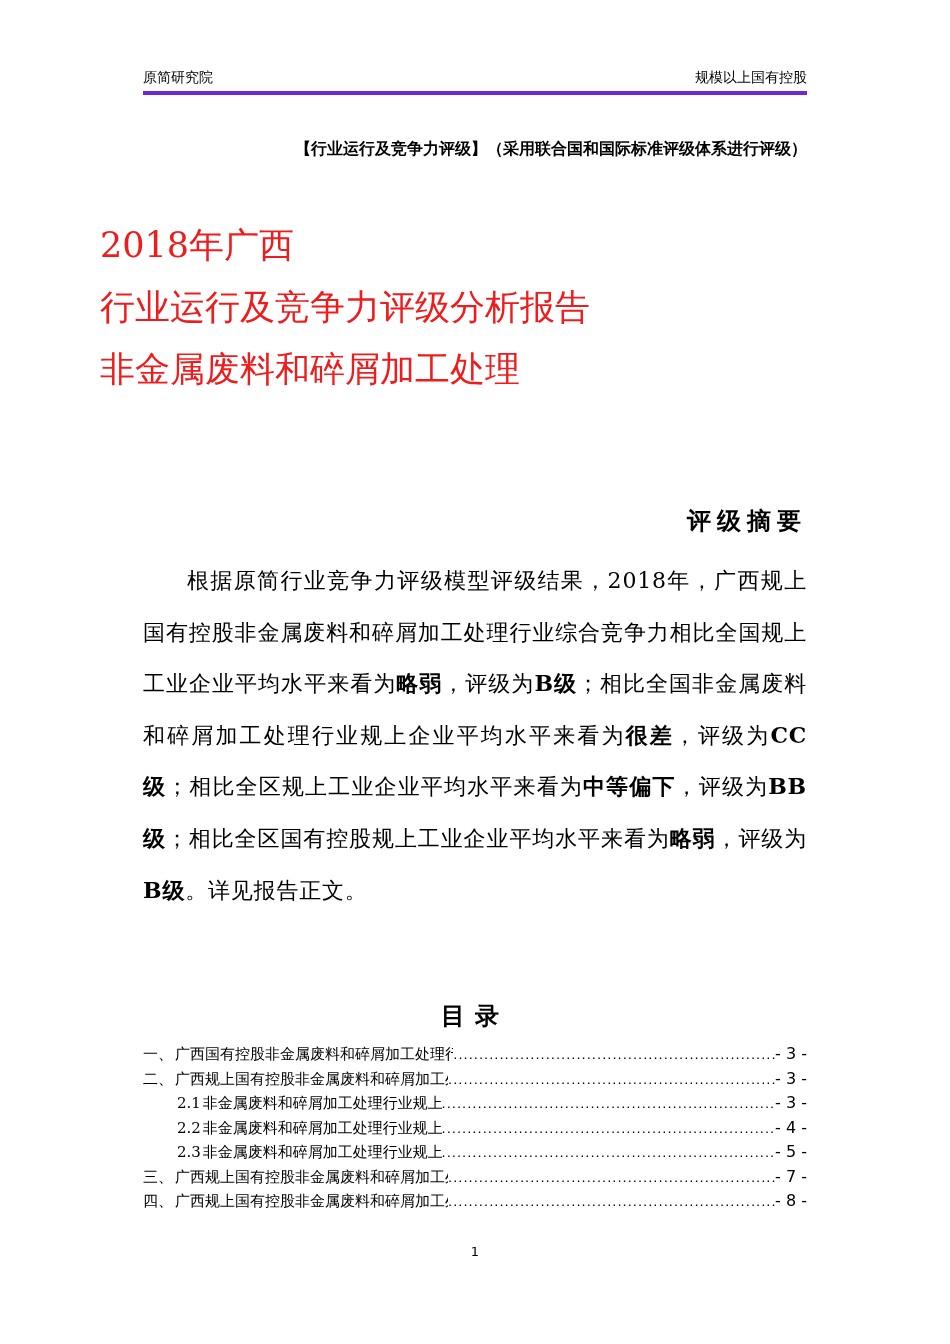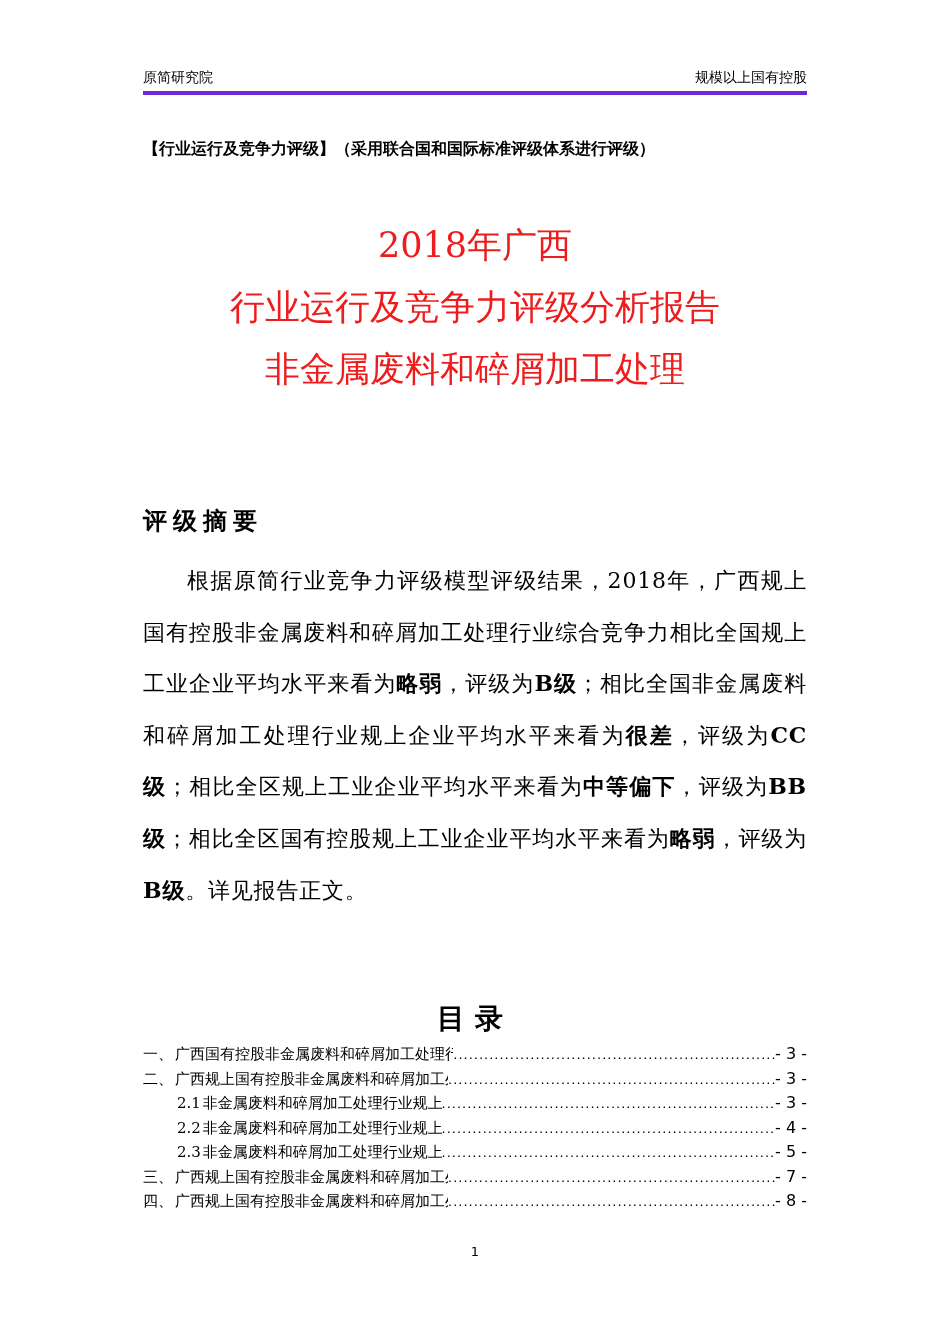--- a/index.html
+++ b/index.html
@@ -26,46 +26,46 @@
       font-size: 14px;
     }
     .page-header .left { position: absolute; left: 0; top: 2px; }
     .page-header .right { position: absolute; right: 0; top: 2px; }
 
     .rating-tag {
       position: absolute;
       left: 143px;
       top: 139px;
       width: 664px;
-      text-align: left;
+      text-align: right;
       font-family: "DejaVu Sans", "Liberation Sans", sans-serif;
       font-size: 16px;
       font-weight: bold;
       white-space: nowrap;
     }
 
     .title-block {
       position: absolute;
       left: 100px;
       top: 214px;
       width: 750px;
-      text-align: center;
+      text-align: left;
       color: #ee1c1c;
       font-family: "DejaVu Serif", "Liberation Serif", serif;
       font-size: 35px;
       line-height: 62px;
     }
     .title-line { display: block; white-space: nowrap; }
 
     .abstract-heading {
       position: absolute;
       left: 143px;
       top: 505px;
       width: 664px;
-      text-align: left;
+      text-align: right;
       font-family: "DejaVu Sans", "Liberation Sans", sans-serif;
       font-size: 24px;
       font-weight: bold;
       letter-spacing: 6px;
     }
 
     .abstract-body {
       position: absolute;
       left: 143px;
       top: 555px;
@@ -78,21 +78,21 @@
     }
     .abstract-body b { font-weight: bold; }
 
     .toc-heading {
       position: absolute;
       left: 143px;
       top: 1000px;
       width: 664px;
       text-align: center;
       font-family: "DejaVu Sans", "Liberation Sans", sans-serif;
-      font-size: 28px;
+      font-size: 24px;
       font-weight: bold;
       letter-spacing: 10px;
     }
 
     .toc {
       position: absolute;
       left: 143px;
       top: 1042px;
       width: 664px;
       font-size: 15px;

